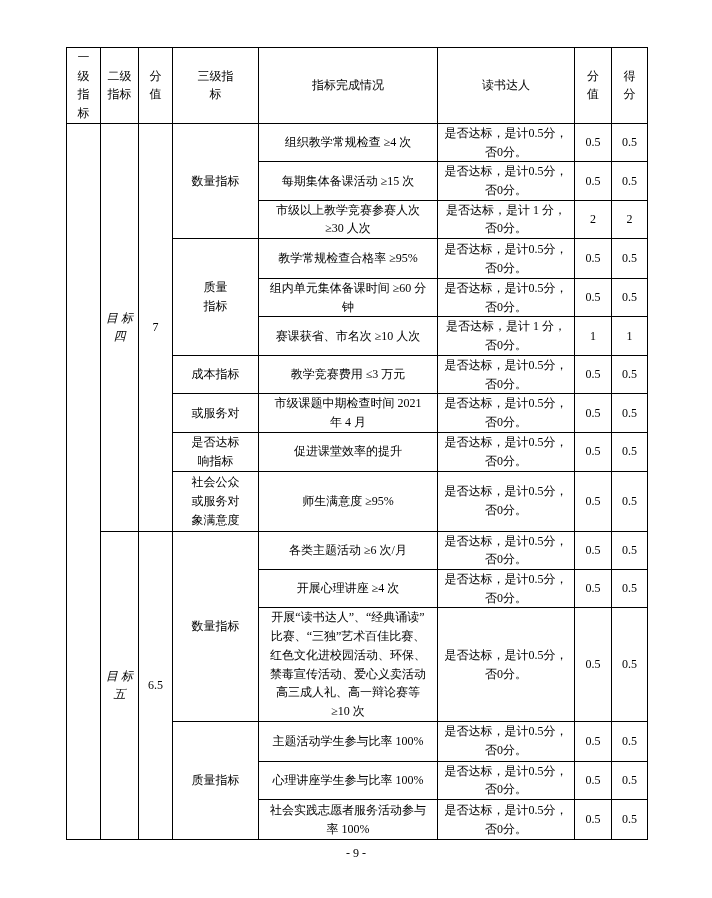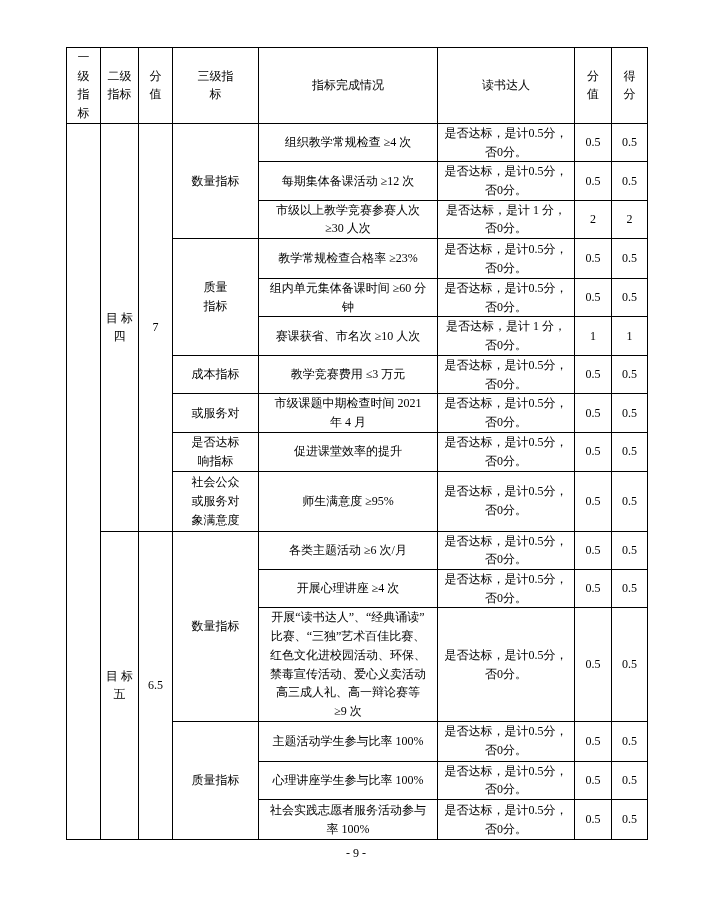--- a/index.html
+++ b/index.html
@@ -25,21 +25,21 @@
     font-size: 12px;
     font-weight: normal;
     line-height: 18.7px;
     text-align: center;
     vertical-align: middle;
     padding: 0 2px;
     white-space: pre-line;
     overflow: hidden;
   }
   tr.hdr { height: 75px; }
-  td.name-cell { text-align: left; padding-left: 6px; }
+  td.name-cell { text-align: left; padding-left: 6px; font-style: italic; }
   .footer {
     position: absolute;
     left: 0;
     top: 846px;
     width: 712px;
     text-align: center;
     font-size: 12px;
     font-family: "Liberation Serif", serif;
   }
 </style>
@@ -86,39 +86,39 @@
 四</td>
       <td rowspan="10">7</td>
       <td rowspan="3">数量指标</td>
       <td>组织教学常规检查 ≥4 次</td>
       <td>是否达标，是计0.5分，
 否0分。</td>
       <td>0.5</td>
       <td>0.5</td>
     </tr>
     <tr style="height:37px">
-      <td>每期集体备课活动 ≥12 次</td>
+      <td>每期集体备课活动 ≥15 次</td>
       <td>是否达标，是计0.5分，
 否0分。</td>
       <td>0.5</td>
       <td>0.5</td>
     </tr>
     <tr style="height:37px">
       <td>市级以上教学竞赛参赛人次
 ≥30 人次</td>
       <td>是否达标，是计 1 分，
 否0分。</td>
       <td>2</td>
       <td>2</td>
     </tr>
 
     <tr style="height:40px">
       <td rowspan="3">质量
 指标</td>
-      <td>教学常规检查合格率 ≥23%</td>
+      <td>教学常规检查合格率 ≥95%</td>
       <td>是否达标，是计0.5分，
 否0分。</td>
       <td>0.5</td>
       <td>0.5</td>
     </tr>
     <tr style="height:38px">
       <td>组内单元集体备课时间 ≥60 分
 钟</td>
       <td>是否达标，是计0.5分，
 否0分。</td>
@@ -187,21 +187,21 @@
 否0分。</td>
       <td>0.5</td>
       <td>0.5</td>
     </tr>
     <tr style="height:112px">
       <td>开展“读书达人”、“经典诵读”
 比赛、“三独”艺术百佳比赛、
 红色文化进校园活动、环保、
 禁毒宣传活动、爱心义卖活动
 高三成人礼、高一辩论赛等
-≥9 次</td>
+≥10 次</td>
       <td>是否达标，是计0.5分，
 否0分。</td>
       <td>0.5</td>
       <td>0.5</td>
     </tr>
 
     <tr style="height:40px">
       <td rowspan="3">质量指标</td>
       <td>主题活动学生参与比率 100%</td>
       <td>是否达标，是计0.5分，

